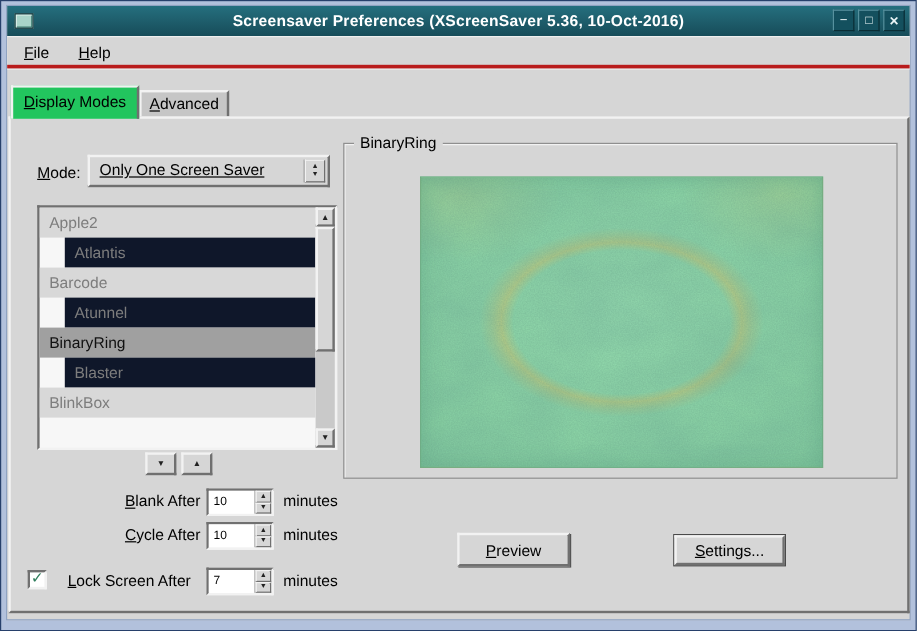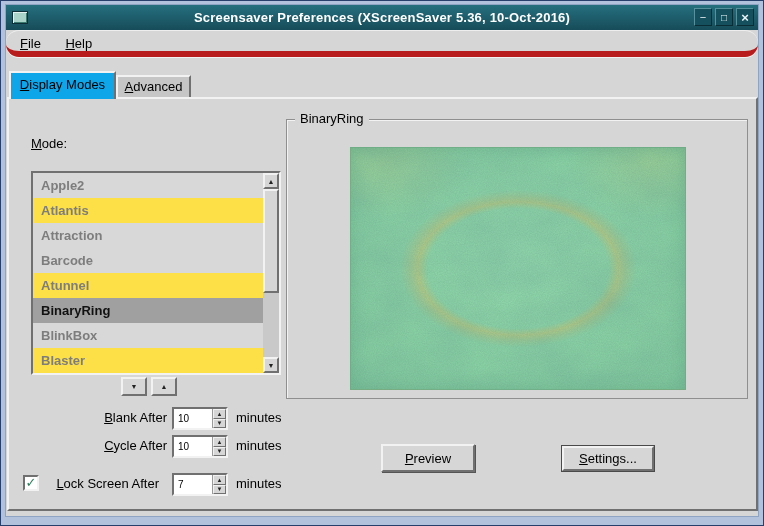--- a/index.html
+++ b/index.html
@@ -20,40 +20,40 @@
   .title { position:absolute; left:0; right:0; text-align:center; color:#ffffff;
            font-weight:bold; font-size:13px; line-height:25px; letter-spacing:.2px; }
   .tb-buttons { position:absolute; right:4px; top:3px; display:flex; gap:3px; z-index:2; }
   .tb-btn { width:18px; height:18px; background:#14505e; color:#eaf4f6;
             border:1px solid; border-color:#57919e #0a2d35 #0a2d35 #57919e;
             display:flex; align-items:center; justify-content:center;
             font-size:11px; line-height:11px; cursor:default; }
 
   
   .menubar { position:absolute; left:0; top:25px; width:100%; height:27px; background:#d6d6d6;
-             border-top:1px solid #eeeeee; border-bottom:6px solid #b91c1c;
-             box-shadow:0 1px 0 #f2f2f2;border-radius:13px; }
+             border-top:1px solid #eeeeee; border-bottom:3px solid #b91c1c;
+             box-shadow:0 1px 0 #f2f2f2; }
   .menu-item { display:inline-block; padding:5px 10px; font-size:13px; color:#000; cursor:default; }
   .menu-item:first-child { margin-left:4px; }
   .accel { text-decoration:underline; }
 
   
-  .tab { position:absolute; background:#0ea5e9; font-size:13px; text-align:center;
+  .tab { position:absolute; background:#22c55e; font-size:13px; text-align:center;
          border:2px solid; border-color:#f2f2f2 #707070 transparent #f2f2f2;
          border-bottom:none; cursor:default; }
   .tab-active { left:3px; top:66px; width:107px; height:28px; line-height:24px; z-index:3; }
   .tab-inactive { left:110px; top:70px; width:75px; height:22px; line-height:19px;
                   background:#c6c6c6; z-index:1; }
 
   
   .panel { position:absolute; left:1px; top:92px; width:751px; height:414px; background:#d6d6d6;
            border:2px solid; border-color:#f2f2f2 #707070 #707070 #f2f2f2; z-index:2; }
 
   .raised { background:#d6d6d6; border:2px solid; border-color:#f2f2f2 #707070 #707070 #f2f2f2; }
-  .sunken { border:2px solid; border-color:#707070 #f2f2f2 #f2f2f2 #707070;font-weight:bold; }
+  .sunken { border:2px solid; border-color:#707070 #f2f2f2 #f2f2f2 #707070; }
 
   .form-label { position:absolute; font-size:13px; color:#000; white-space:nowrap; }
 
   
   .mode-label { left:22px; top:37px; }
   .combo { position:absolute; left:64px; top:30px; width:202px; height:27px; cursor:default; }
   .combo-text { font-size:13px; line-height:22px; padding-left:8px; text-decoration:underline;
                 white-space:nowrap; overflow:hidden; }
   .combo-spin { position:absolute; right:2px; top:2px; width:17px; height:19px;
                 background:#d6d6d6; border:1px solid; border-color:#f2f2f2 #707070 #707070 #f2f2f2;
@@ -61,21 +61,21 @@
                 align-items:center; justify-content:center; gap:1px; }
   .arr7 { font-size:7px; line-height:7px; color:#222; }
   .arr6 { font-size:6px; line-height:6px; color:#222; }
 
   
   .listbox { position:absolute; left:22px; top:72px; width:250px; height:204px; background:#f7f7f7; }
   .list-rows { position:absolute; left:0; top:0; right:16px; bottom:0; overflow:hidden; }
   .list-row { height:25px; line-height:25px; padding-left:8px; font-size:13px; color:#7d7d7d;
               cursor:default; white-space:nowrap; }
   .list-row.shade { background:#d8d8d8; }
-  .list-row.plain { background:#fde047; }
+  .list-row.plain { background:#0f172a;margin-left:21px; }
   .list-row.selected { background:#a0a0a0; color:#111; }
 
   .scrollbar { position:absolute; right:0; top:0; bottom:0; width:16px; background:#c9c9c9; }
   .sb-btn { position:absolute; left:0; width:16px; height:16px; display:flex;
             align-items:center; justify-content:center; cursor:default; }
   .sb-up { top:0; } .sb-down { bottom:0; }
   .sb-thumb { position:absolute; left:0; top:16px; width:16px; height:104px; }
 
   .ud-btn { position:absolute; width:26px; height:19px; display:flex; align-items:center;
             justify-content:center; cursor:default; }
@@ -143,31 +143,37 @@
       <div class="menu-item"><span class="accel">F</span><span>ile</span></div>
       <div class="menu-item"><span class="accel">H</span><span>elp</span></div>
     </div>
 
     <div class="tab tab-active"><span class="accel">D</span><span>isplay Modes</span></div>
     <div class="tab tab-inactive"><span class="accel">A</span><span>dvanced</span></div>
 
     <div class="panel">
 
       <div class="form-label mode-label"><span class="accel">M</span><span>ode:</span></div>
+      <div class="combo raised">
+        <div class="combo-text">Only One Screen Saver</div>
+        <div class="combo-spin">
+          <span class="arr6">▲</span>
+          <span class="arr6">▼</span>
+        </div>
+      </div>
 
       <div class="listbox sunken">
         <div class="list-rows">
           <div class="list-row shade">Apple2</div>
           <div class="list-row plain">Atlantis</div>
-          <div class="list-row shade">Attraction</div>
           <div class="list-row shade">Barcode</div>
           <div class="list-row plain">Atunnel</div>
           <div class="list-row selected">BinaryRing</div>
+          <div class="list-row plain">Blaster</div>
           <div class="list-row shade">BlinkBox</div>
-          <div class="list-row plain">Blaster</div>
         </div>
         <div class="scrollbar">
           <div class="sb-btn sb-up raised">
               <span class="arr7">▲</span>
             </div>
           <div class="sb-thumb raised"></div>
           <div class="sb-btn sb-down raised">
               <span class="arr7">▼</span>
             </div>
         </div>

